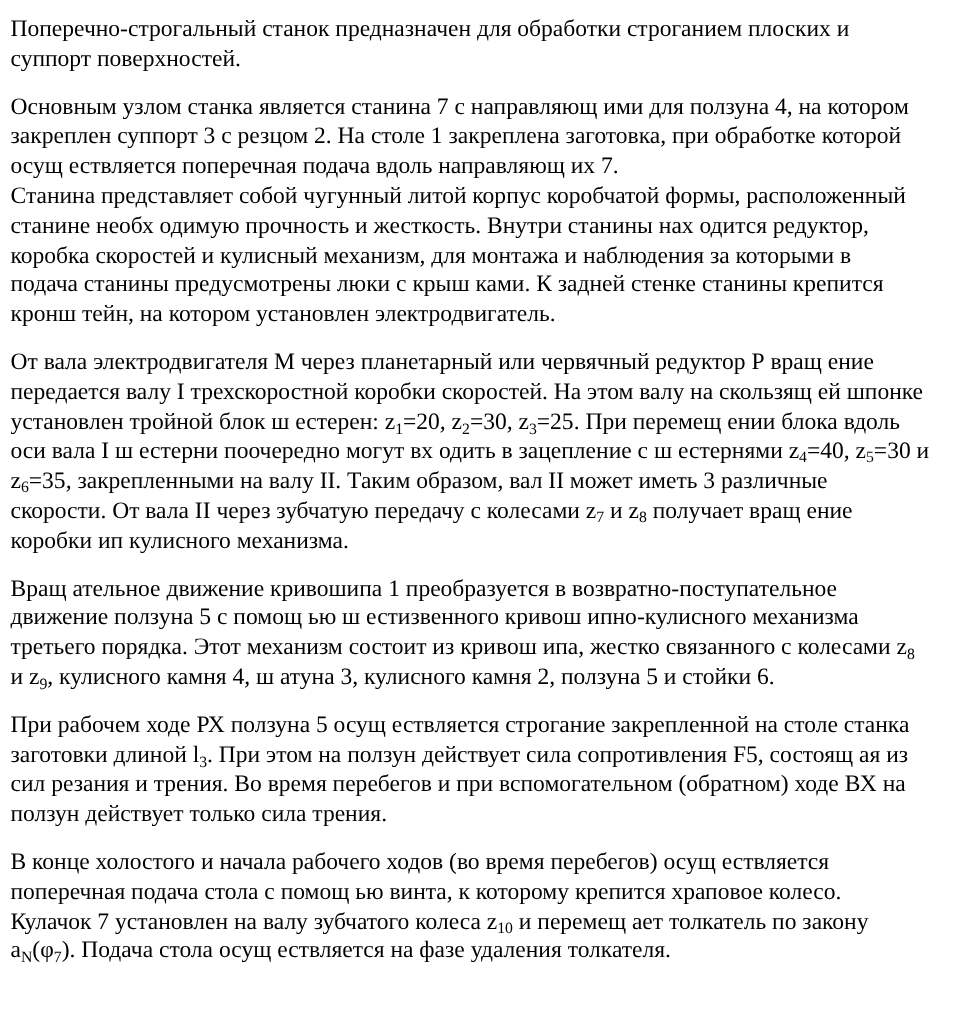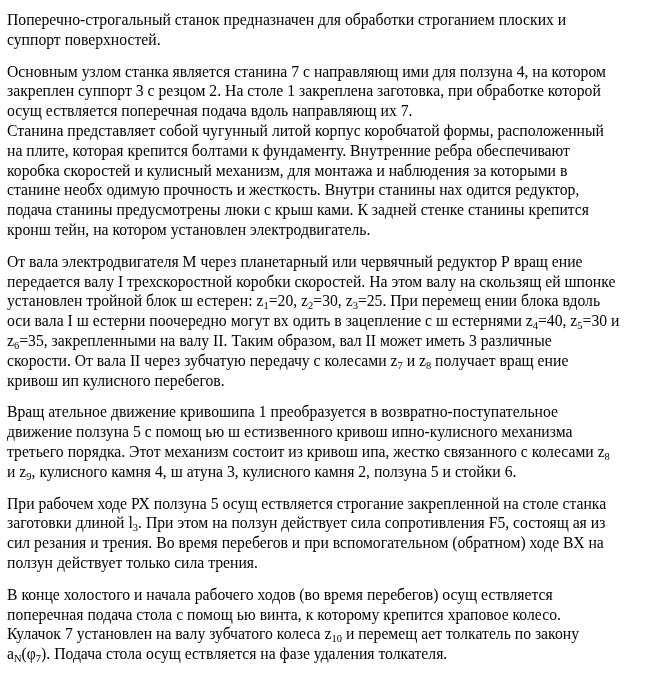--- a/index.html
+++ b/index.html
@@ -40,34 +40,33 @@
       <div class="line">Поперечно-строгальный станок предназначен для обработки строганием плоских и</div>
       <div class="line">суппорт поверхностей.</div>
     </div>
     <div class="para">
       <div class="line">Основным узлом станка является станина 7 с направляющ ими для ползуна 4, на котором</div>
       <div class="line">закреплен суппорт 3 с резцом 2. На столе 1 закреплена заготовка, при обработке которой</div>
       <div class="line">осущ ествляется поперечная подача вдоль направляющ их 7.</div>
     </div>
     <div class="para gap">
       <div class="line">Станина представляет собой чугунный литой корпус коробчатой формы, расположенный</div>
-      <div class="line">на плите, которая крепится болтами к фундаменту. Внутренние ребра обеспечивают</div>
+      <div class="line">станине необх одимую прочность и жесткость. Внутри станины нах одится редуктор,</div>
       <div class="line">коробка скоростей и кулисный механизм, для монтажа и наблюдения за которыми в</div>
-      <div class="line">станине необх одимую прочность и жесткость. Внутри станины нах одится редуктор,</div>
       <div class="line">подача станины предусмотрены люки с крыш ками. К задней стенке станины крепится</div>
       <div class="line">кронш тейн, на котором установлен электродвигатель.</div>
     </div>
     <div class="para gap">
       <div class="line">От вала электродвигателя М через планетарный или червячный редуктор Р вращ ение</div>
       <div class="line">передается валу I трехскоростной коробки скоростей. На этом валу на скользящ ей шпонке</div>
       <div class="line">установлен тройной блок ш естерен: z<sub>1</sub>=20, z<sub>2</sub>=30, z<sub>3</sub>=25. При перемещ ении блока вдоль</div>
       <div class="line">оси вала I ш естерни поочередно могут вх одить в зацепление с ш естернями z<sub>4</sub>=40, z<sub>5</sub>=30 и</div>
       <div class="line">z<sub>6</sub>=35, закрепленными на валу II. Таким образом, вал II может иметь 3 различные</div>
       <div class="line">скорости. От вала II через зубчатую передачу с колесами z<sub>7</sub> и z<sub>8</sub> получает вращ ение</div>
-      <div class="line">кривош ип кулисного перебегов.</div>
+      <div class="line">коробки ип кулисного механизма.</div>
     </div>
     <div class="para gap">
       <div class="line">Вращ ательное движение кривошипа 1 преобразуется в возвратно-поступательное</div>
       <div class="line">движение ползуна 5 с помощ ью ш естизвенного кривош ипно-кулисного механизма</div>
       <div class="line">третьего порядка. Этот механизм состоит из кривош ипа, жестко связанного с колесами z<sub>8</sub></div>
       <div class="line">и z<sub>9</sub>, кулисного камня 4, ш атуна 3, кулисного камня 2, ползуна 5 и стойки 6.</div>
     </div>
     <div class="para gap">
       <div class="line">При рабочем ходе РХ ползуна 5 осущ ествляется строгание закрепленной на столе станка</div>
       <div class="line">заготовки длиной l<sub>3</sub>. При этом на ползун действует сила сопротивления F5, состоящ ая из</div>

